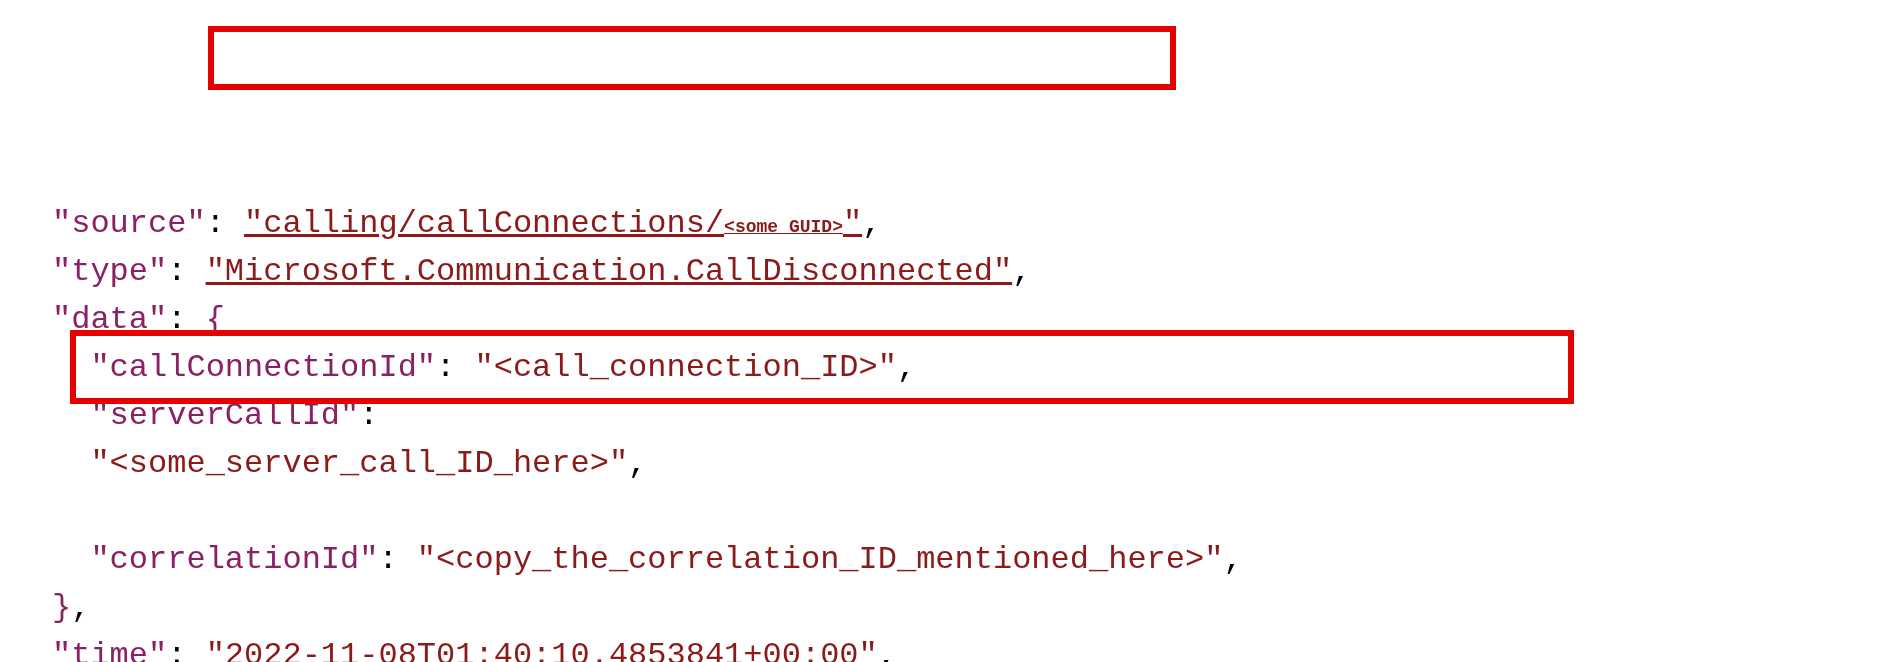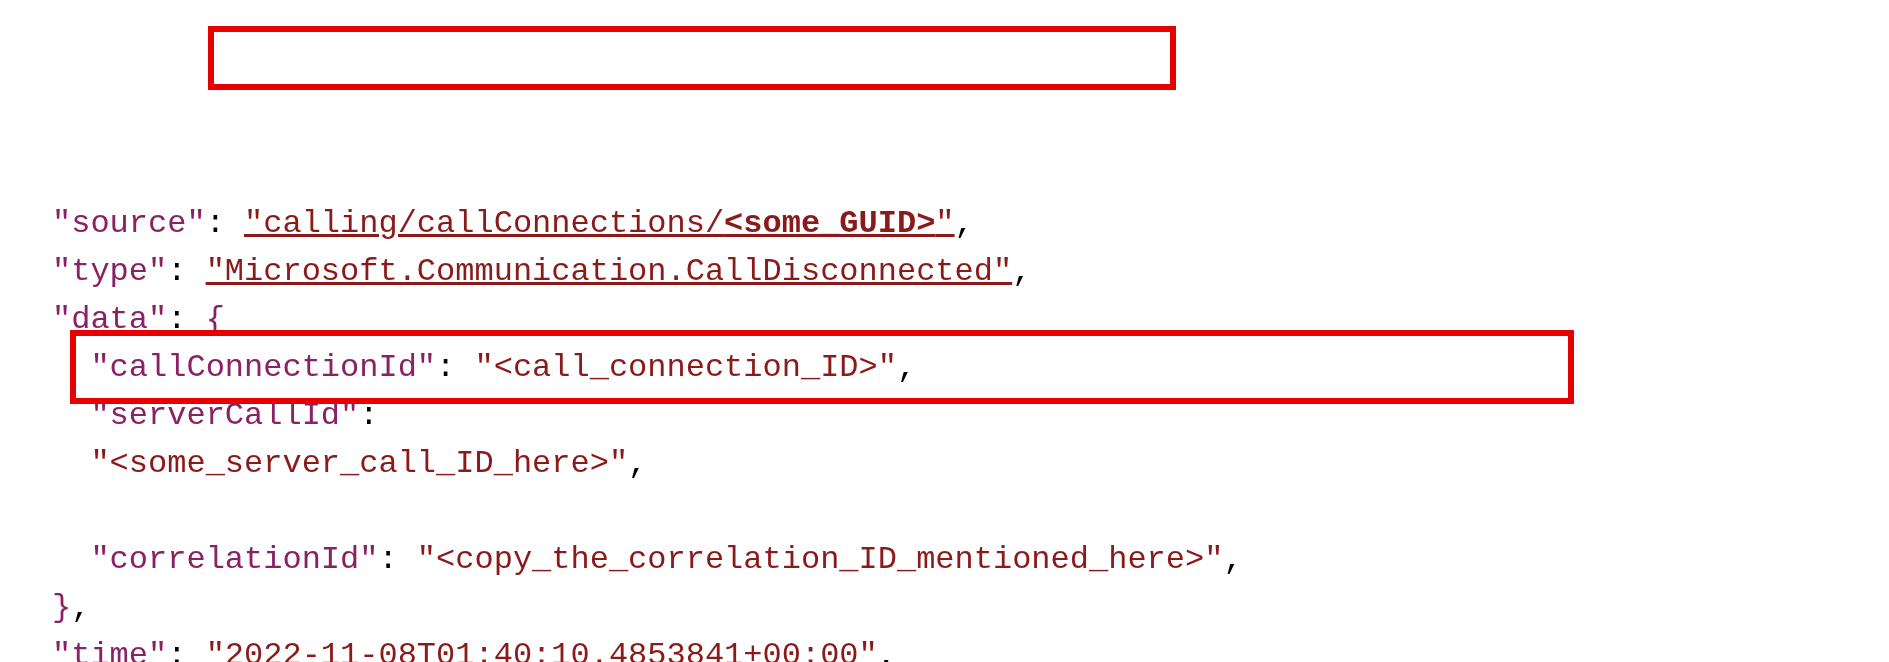--- a/index.html
+++ b/index.html
@@ -12,21 +12,21 @@
     color: #000;
     white-space: pre;
   }
   .key   { color: #8a2165; } 
   .str   { color: #8b1a1a; } 
   .punct { color: #000; }
   .bracket { color: #8a2165; }
 
   .placeholder {
     color: #8b1a1a;
-    font-size: 32px;
+    font-size: 18px;
     font-weight: bold;
     text-decoration: underline;
   }
   .underline { text-decoration: underline; }
 
   .highlight-box {
     position: absolute;
     border: 6px solid #e60000;
     box-sizing: border-box;
     pointer-events: none;

